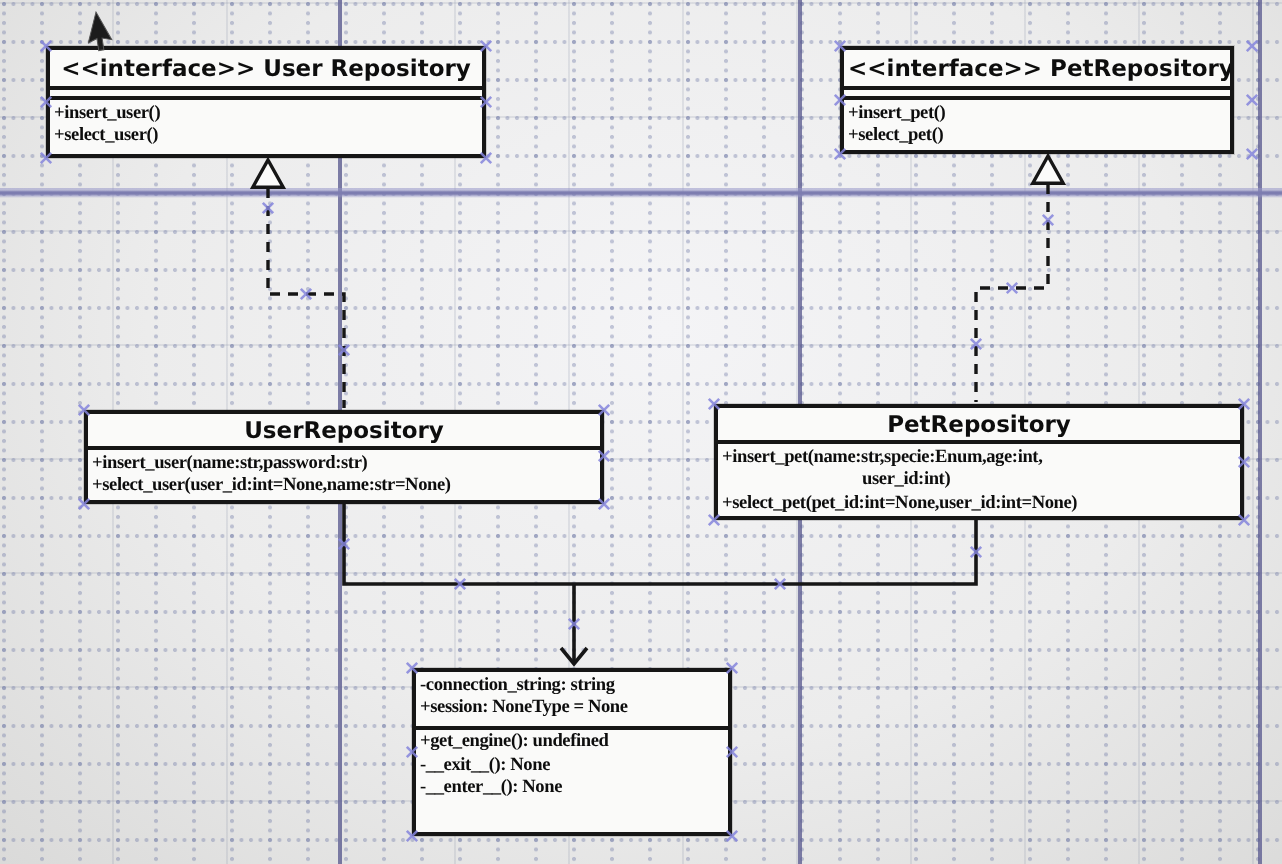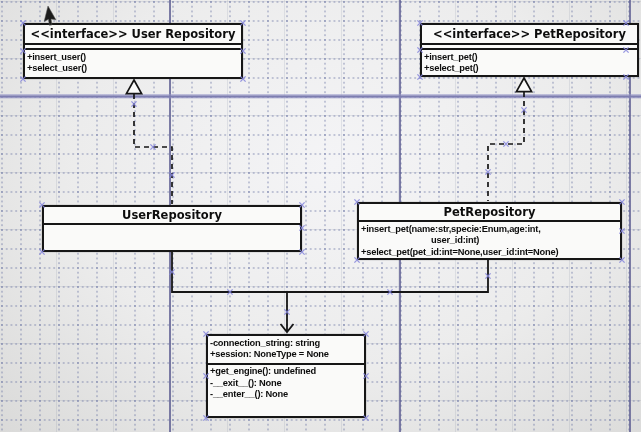--- a/index.html
+++ b/index.html
@@ -29,21 +29,21 @@
   .uml-title{
     font-weight:bold;font-size:11.5px;line-height:13px;text-align:center;
     color:#0d0d0d;padding:3px 2px 2px;border-bottom:2px solid #161616;
     white-space:nowrap;
   }
   .uml-box.cls .uml-title{padding:2px 20px 1px;}
   .uml-empty{height:3px;border-bottom:2px solid #161616;}
   .uml-attrs,.uml-methods{padding:1.5px 2px 2px;}
   .uml-attrs{border-bottom:2px solid #161616;}
   .m{
-    font-family:Liberation Sans, sans-serif;
+    font-family:Liberation Serif, serif;
     font-weight:bold;font-size:9.3px;line-height:11.5px;
     letter-spacing:-0.2px;color:#0d0d0d;white-space:pre;
   }
   .m.cont{padding-left:70px;}
   #edges{position:absolute;left:0;top:0;z-index:6;pointer-events:none;}
   #cursor{position:absolute;left:44px;top:4px;z-index:10;}
 </style>
 </head>
 <body>
 
@@ -56,31 +56,35 @@
 
   <div class="uml-box" style="left:23px;top:23px;width:220px;height:56px">
     <div class="uml-title">&lt;&lt;interface&gt;&gt; User Repository</div>
     <div class="uml-empty"></div>
     <div class="uml-methods">
       <div class="m">+insert_user()</div>
       <div class="m">+select_user()</div>
     </div>
   </div>
 
-  <div class="uml-box" style="left:420px;top:23px;width:219px;height:54px">
+  <div class="uml-box" style="left:420px;top:23px;width:197px;height:54px">
     <div class="uml-title">&lt;&lt;interface&gt;&gt; PetRepository</div>
     <div class="uml-empty"></div>
     <div class="uml-methods">
       <div class="m">+insert_pet()</div>
       <div class="m">+select_pet()</div>
     </div>
   </div>
 
   <div class="uml-box cls" style="left:42px;top:205px;width:260px;height:47px">
     <div class="uml-title">UserRepository</div>
+    <div class="uml-methods">
+      <div class="m">+insert_user(name:str,password:str)</div>
+      <div class="m">+select_user(user_id:int=None,name:str=None)</div>
+    </div>
   </div>
 
   <div class="uml-box cls" style="left:357px;top:202px;width:265px;height:58px">
     <div class="uml-title">PetRepository</div>
     <div class="uml-methods">
       <div class="m">+insert_pet(name:str,specie:Enum,age:int,</div>
       <div class="m cont">user_id:int)</div>
       <div class="m">+select_pet(pet_id:int=None,user_id:int=None)</div>
     </div>
   </div>

